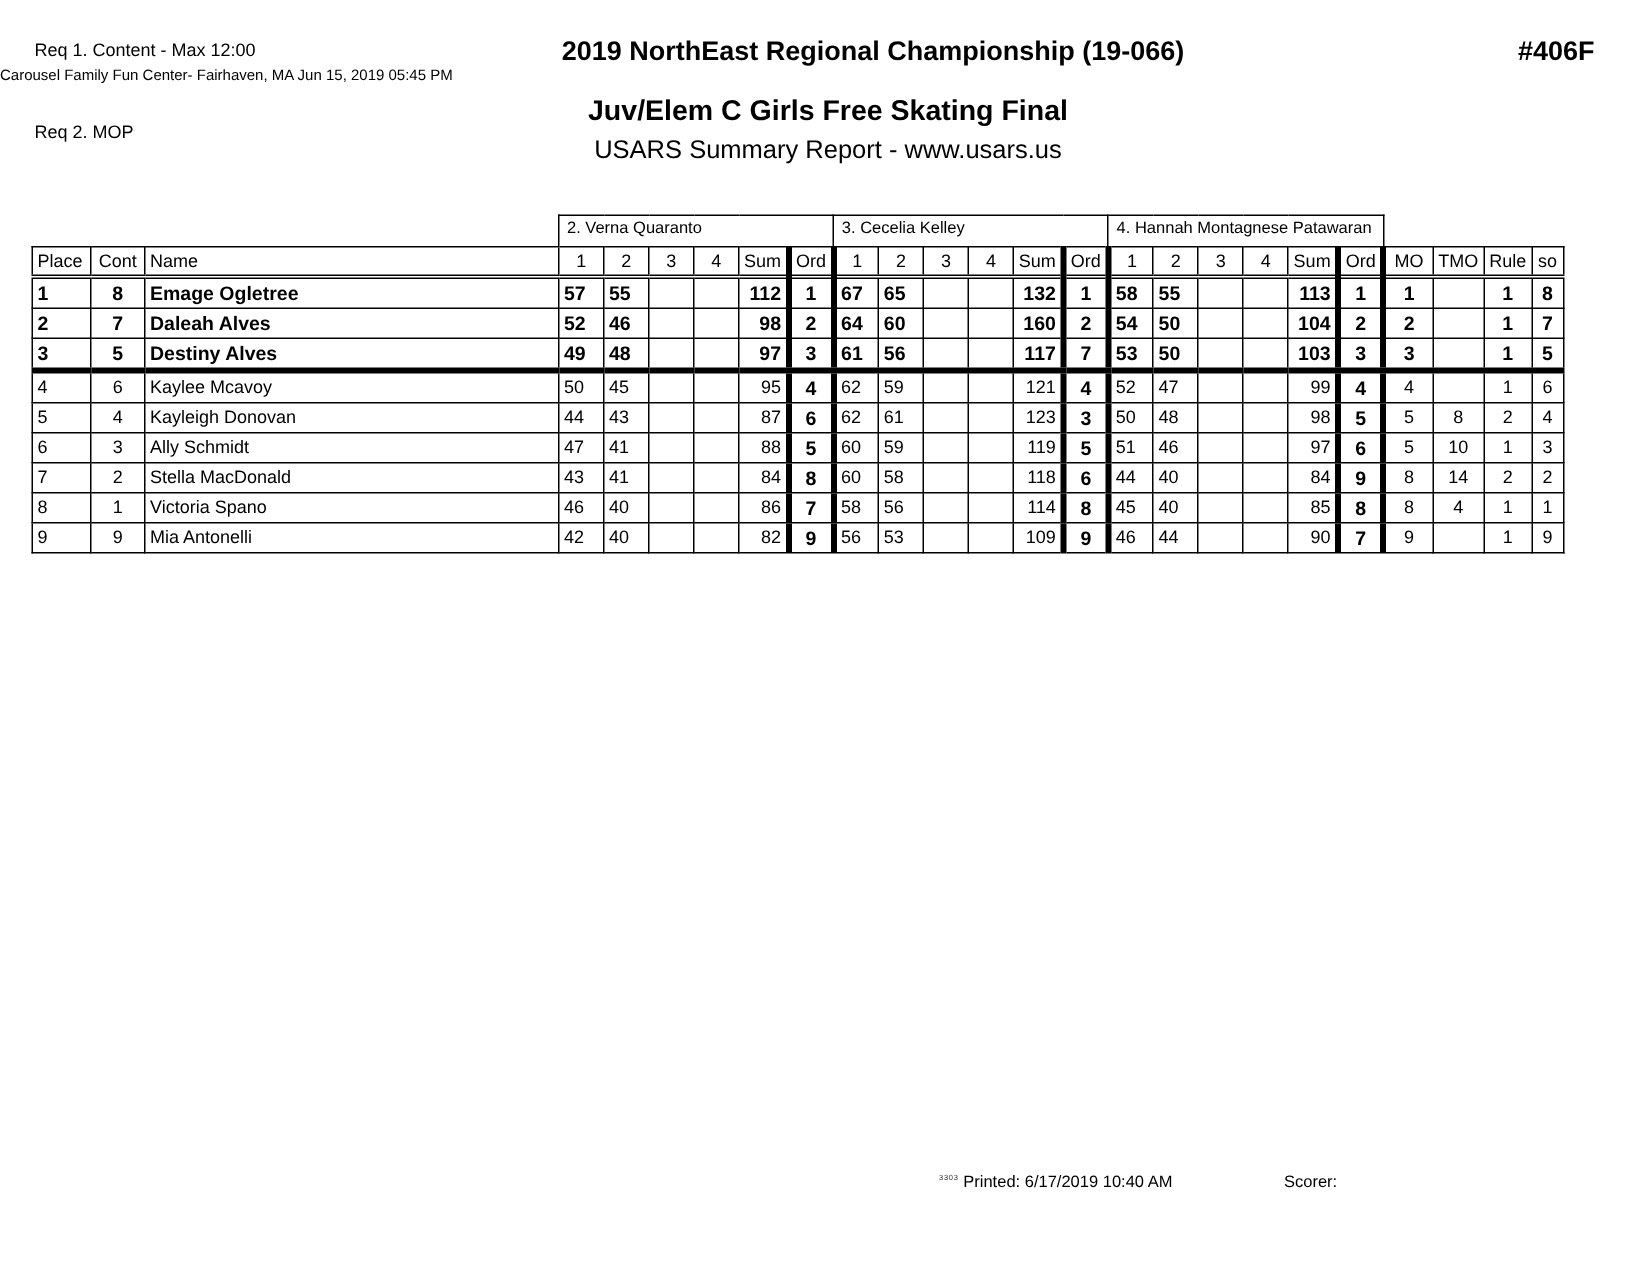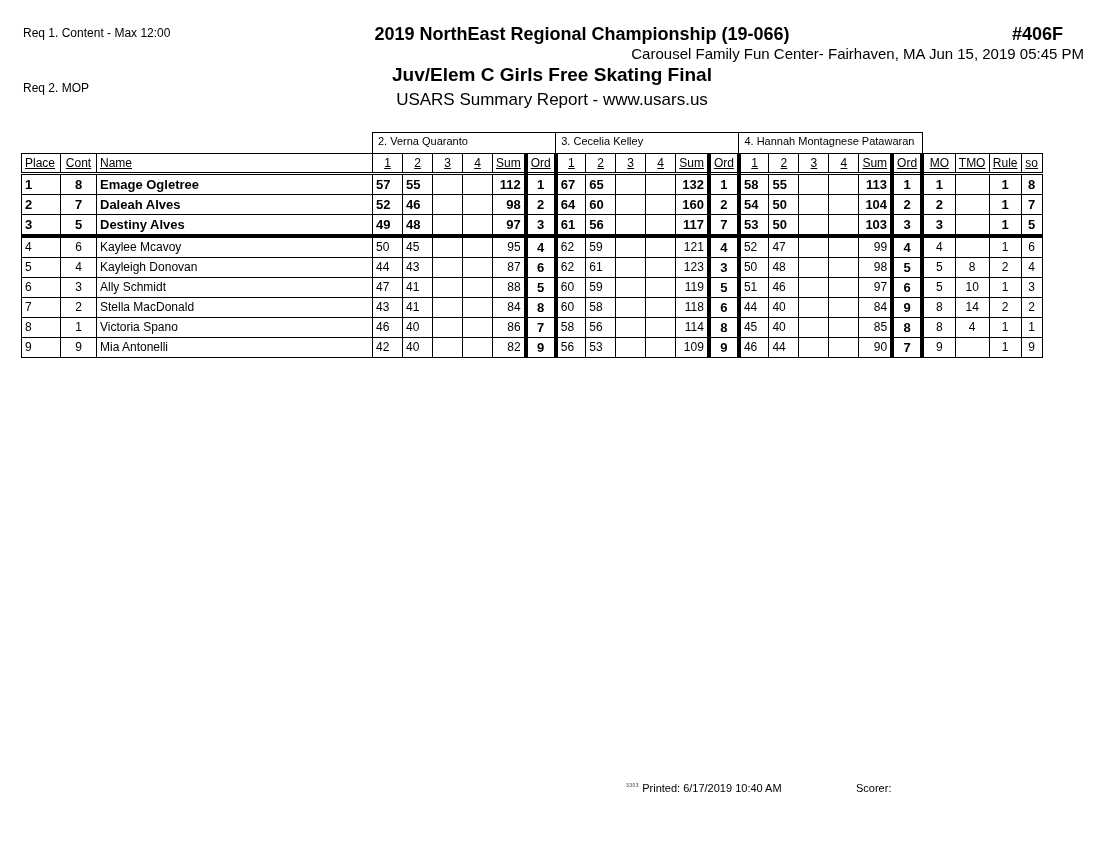--- a/index.html
+++ b/index.html
@@ -1,31 +1,31 @@
 <!DOCTYPE html>
 <html><head>
   <meta charset="utf-8">
   <style>
     html, body { margin: 0; padding: 0; background: #ffffff; }
     body { width: 1100px; height: 850px; position: relative; overflow: hidden;
            font-family: "Liberation Sans", sans-serif; color: #000; }
     .abs { position: absolute; }
     .req { left: 23px; font-size: 12px; line-height: 14px; }
     .t1 { top: 24px; left: 0; width: 1084px; text-align: center; font-size: 18px; font-weight: bold; margin-left: 40px; }
-    .t2 { top: 45px; left: 0; width: 1084px; text-align: right; font-size: 15px; }
+    .t2 { top: 45px; left: 0; width: 1084px; text-align: left; font-size: 10px; }
     .t3 { top: 64px; left: 0; width: 1104px; text-align: center; font-size: 19px; font-weight: bold; }
     .t4 { top: 90px; left: 0; width: 1104px; text-align: center; font-size: 17px; }
     .code { top: 24px; left: 1012px; font-size: 18px; font-weight: bold; }
 
-    table.grid { position: absolute; left: 21px; top: 132px; border-collapse: collapse;
+    table.grid { position: absolute; left: 21px; top: 143px; border-collapse: collapse;
                  font-size: 12px; table-layout: fixed; }
     table.grid td { padding: 0 3px; height: 19px; line-height: 19px; white-space: nowrap; overflow: hidden; }
     td.judge-head { border: 1px solid #000; border-bottom: none; height: 20px !important; vertical-align: top;
                     line-height: 16px !important; font-size: 11px; padding-left: 5px !important; }
-    tr.hdr td { border: 1px solid #000; border-bottom: 3px double #000; height: 18px; line-height: 18px; text-decoration: underline; }
+    tr.hdr td { border: 1px solid #000; border-bottom: 3px double #000; height: 18px; line-height: 18px; }
     tr.row td { border: 1px solid #000; }
     td.c { text-align: center; }
     td.r { text-align: right; }
     td.thickL { border-left: 4px solid #000 !important; }
     tr.bold td { font-weight: bold; font-size: 13px; }
     tr.cutoff td { border-bottom: 4px solid #000 !important; }
     td.ord { font-weight: bold; font-size: 13px; text-align: center; }
     td.blank { border: none !important; }
     .footer { top: 782px; font-size: 11px; }
     .tiny { font-size: 5px; vertical-align: super; letter-spacing: 0.5px; color: #333; }

